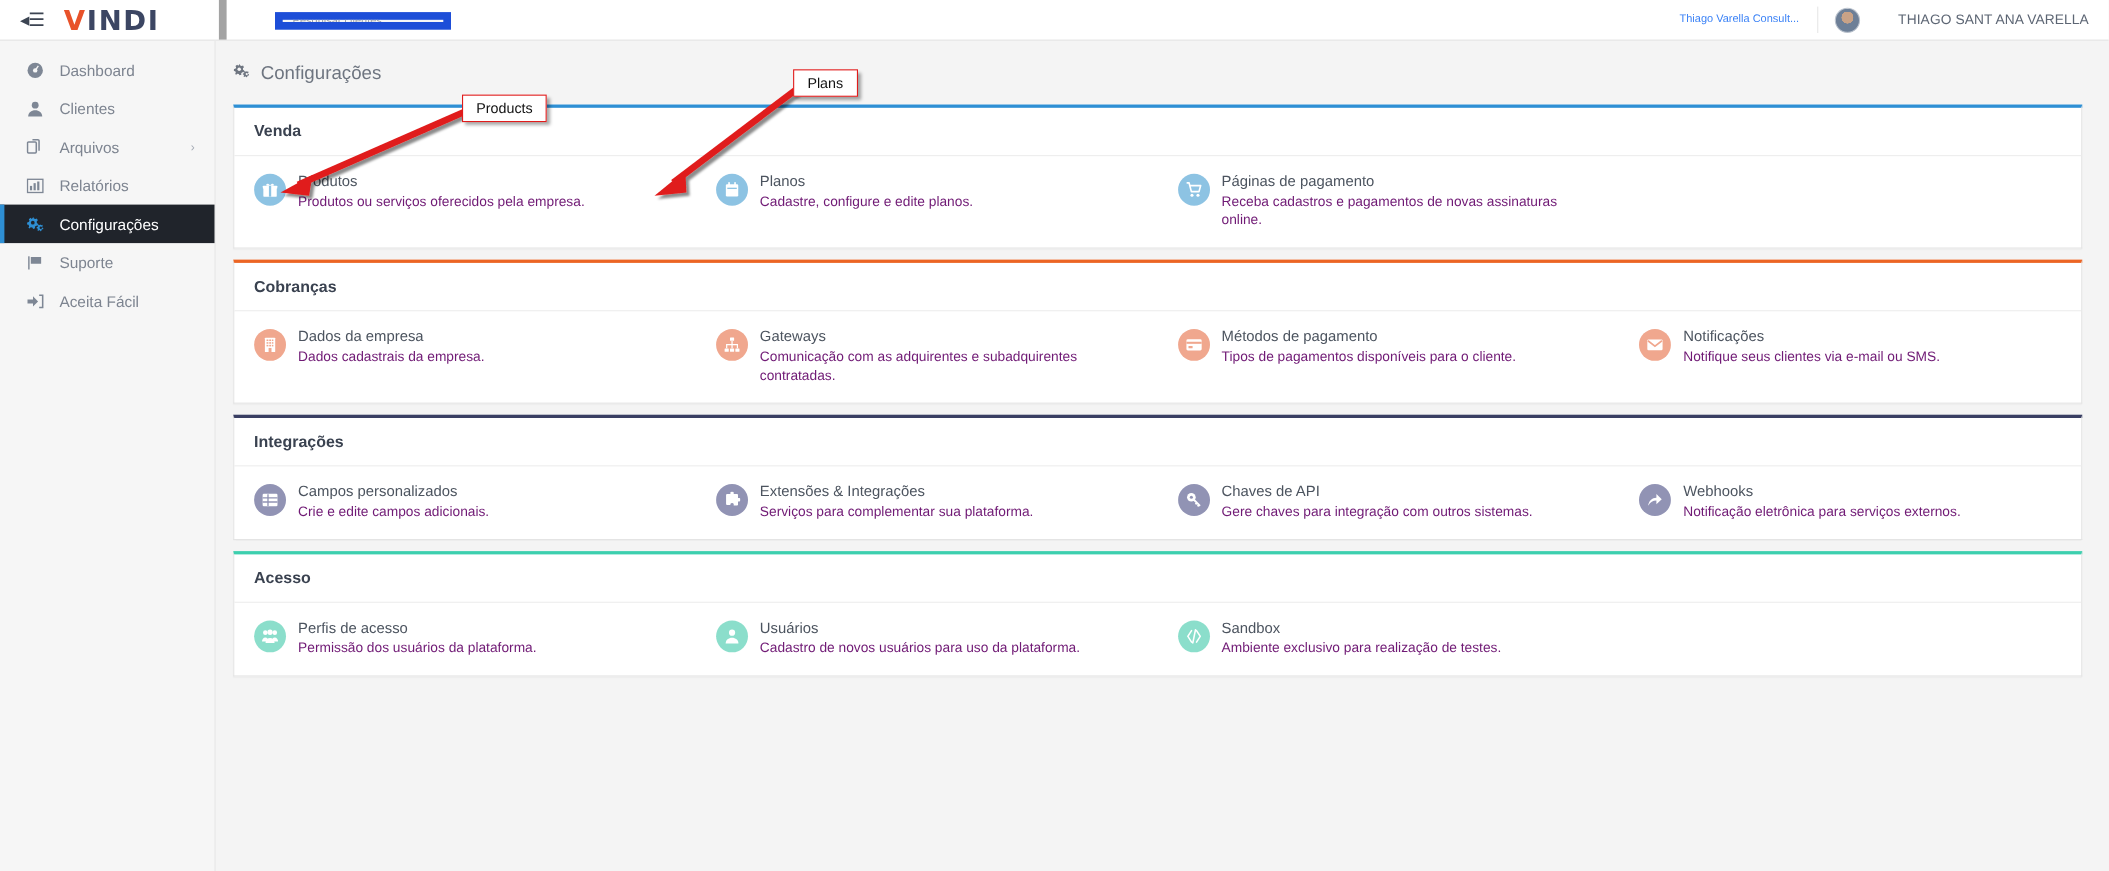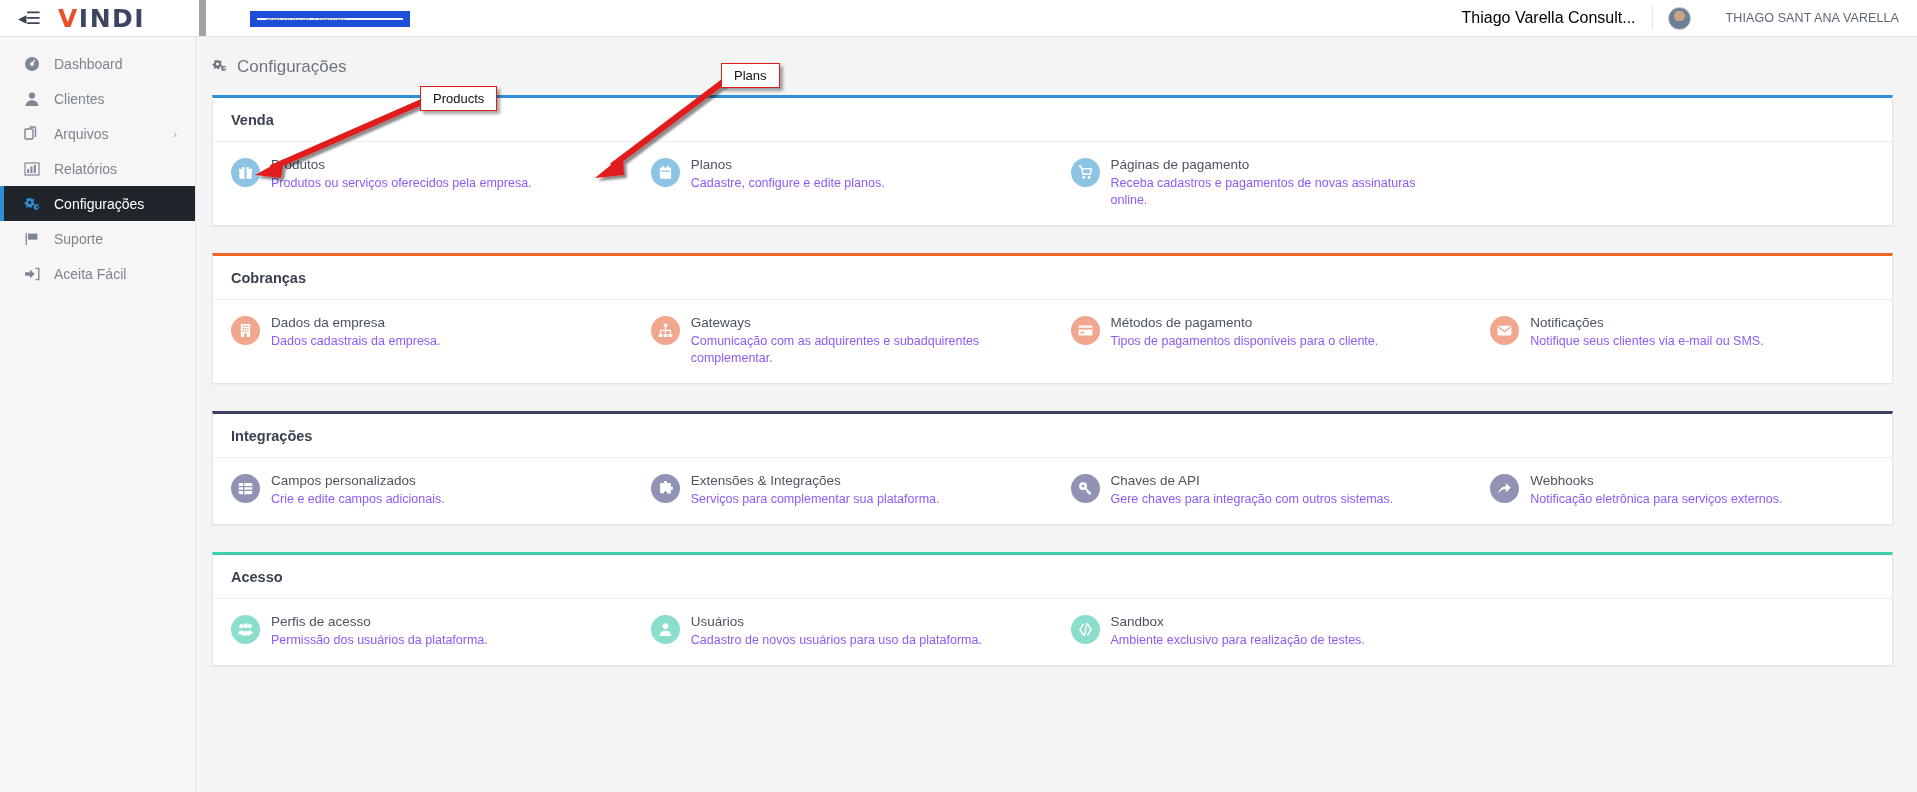--- a/index.html
+++ b/index.html
@@ -41,21 +41,21 @@
     background: #f6f6f6; border: 7px solid #1d4ed8;
     font-size: 10px; color: #8a8f99;
     padding: 0 9px; font-family: "Liberation Sans", sans-serif;
     outline: none;
   }
   .search-input::placeholder { color: #9aa0aa; }
   .topbar-right {
     margin-left: auto; display: flex; align-items: center; height: 36px;
   }
   .org-name {
-    font-size: 16px; color: #000000; padding-right: 16px;
+    font-size: 10px; color: #3b82f6; padding-right: 16px;
     border-right: 1px solid #e6e6e6; height: 24px; line-height: 24px;
   }
   .user-block {
     display: flex; align-items: center; gap: 9px;
     padding: 0 18px 0 15px; cursor: pointer;
   }
   .avatar {
     width: 23px; height: 23px; border-radius: 50%;
     background: radial-gradient(circle at 50% 38%, #c8a287 0 32%, #6d7f97 33% 100%);
     border: 1px solid #b9c1cc;
@@ -98,42 +98,42 @@
     overflow: hidden;
   }
   .page-head {
     display: flex; align-items: center; gap: 9px;
     padding: 20px 0 0 16px;
     color: #6e7580;
   }
   .page-title { font-size: 17px; color: #6e7580; font-weight: normal; }
 
   .card {
-    margin: 0 24px 27px 16px;
+    margin: 0 24px 10px 16px;
     background: #ffffff;
     border: 1px solid #e4e4e4;
     border-top: 3px solid #333;
     box-shadow: 0 1px 1px rgba(0,0,0,.03);
   }
   .card-title {
     font-size: 14.5px; font-weight: bold; color: #3a4250;
     padding: 14px 0 13px 18px;
     border-bottom: 1px solid #ededed;
   }
   .card-body { display: flex; padding: 14px 0 16px 0; }
   .cell { flex: 1 1 0; display: flex; gap: 11px; padding: 0 22px 0 18px; min-width: 0; }
   .cell-ico {
     flex: 0 0 auto; width: 29px; height: 29px; border-radius: 50%;
     display: flex; align-items: center; justify-content: center;
     margin-top: 2px;
   }
   .cell-ico svg { width: 15px; height: 15px; fill: #ffffff; }
   .cell-txt { min-width: 0; }
   .cell-name { font-size: 13.5px; color: #4c545f; line-height: 17px; }
-  .cell-desc { font-size: 12.5px; color: #8b5cf6; line-height: 17px; margin-top: 2px; }
+  .cell-desc { font-size: 12.5px; color: #701a75; line-height: 17px; margin-top: 2px; }
 
   
   .card.venda       { border-top-color: #2e8fd4; }
   .card.cobrancas   { border-top-color: #ec6524; }
   .card.integracoes { border-top-color: #3a3f63; }
   .card.acesso      { border-top-color: #3dcfae; }
   .venda       .cell-ico { background: #8dc3e3; }
   .cobrancas   .cell-ico { background: #f0a78e; }
   .integracoes .cell-ico { background: #9193b4; }
   .acesso      .cell-ico { background: #8bdecb; }
@@ -354,21 +354,21 @@
             <svg viewBox="0 0 16 16">
                 <rect x="6" y=".8" width="4" height="3.2" rx=".5"></rect>
                 <rect x=".8" y="11.6" width="4" height="3.2" rx=".5"></rect>
                 <rect x="6" y="11.6" width="4" height="3.2" rx=".5"></rect>
                 <rect x="11.2" y="11.6" width="4" height="3.2" rx=".5"></rect>
                 <path d="M8 4.2v3.4M2.8 11.4V7.8h10.4v3.6M8 7.8v3.6" stroke="#fff" stroke-width="1.2" fill="none"></path>
               </svg>
           </div>
           <div class="cell-txt">
             <div class="cell-name">Gateways</div>
-            <div class="cell-desc">Comunicação com as adquirentes e subadquirentes complementar.</div>
+            <div class="cell-desc">Comunicação com as adquirentes e subadquirentes contratadas.</div>
           </div>
         </div>
 
         <div class="cell">
           <div class="cell-ico">
             <svg viewBox="0 0 16 16">
                 <rect x=".6" y="2.6" width="14.8" height="10.8" rx="1.4"></rect>
                 <rect x=".6" y="5" width="14.8" height="2" fill="#f0a78e"></rect>
                 <rect x="2.6" y="9.2" width="4" height="2" rx=".5" fill="#f0a78e"></rect>
               </svg>

